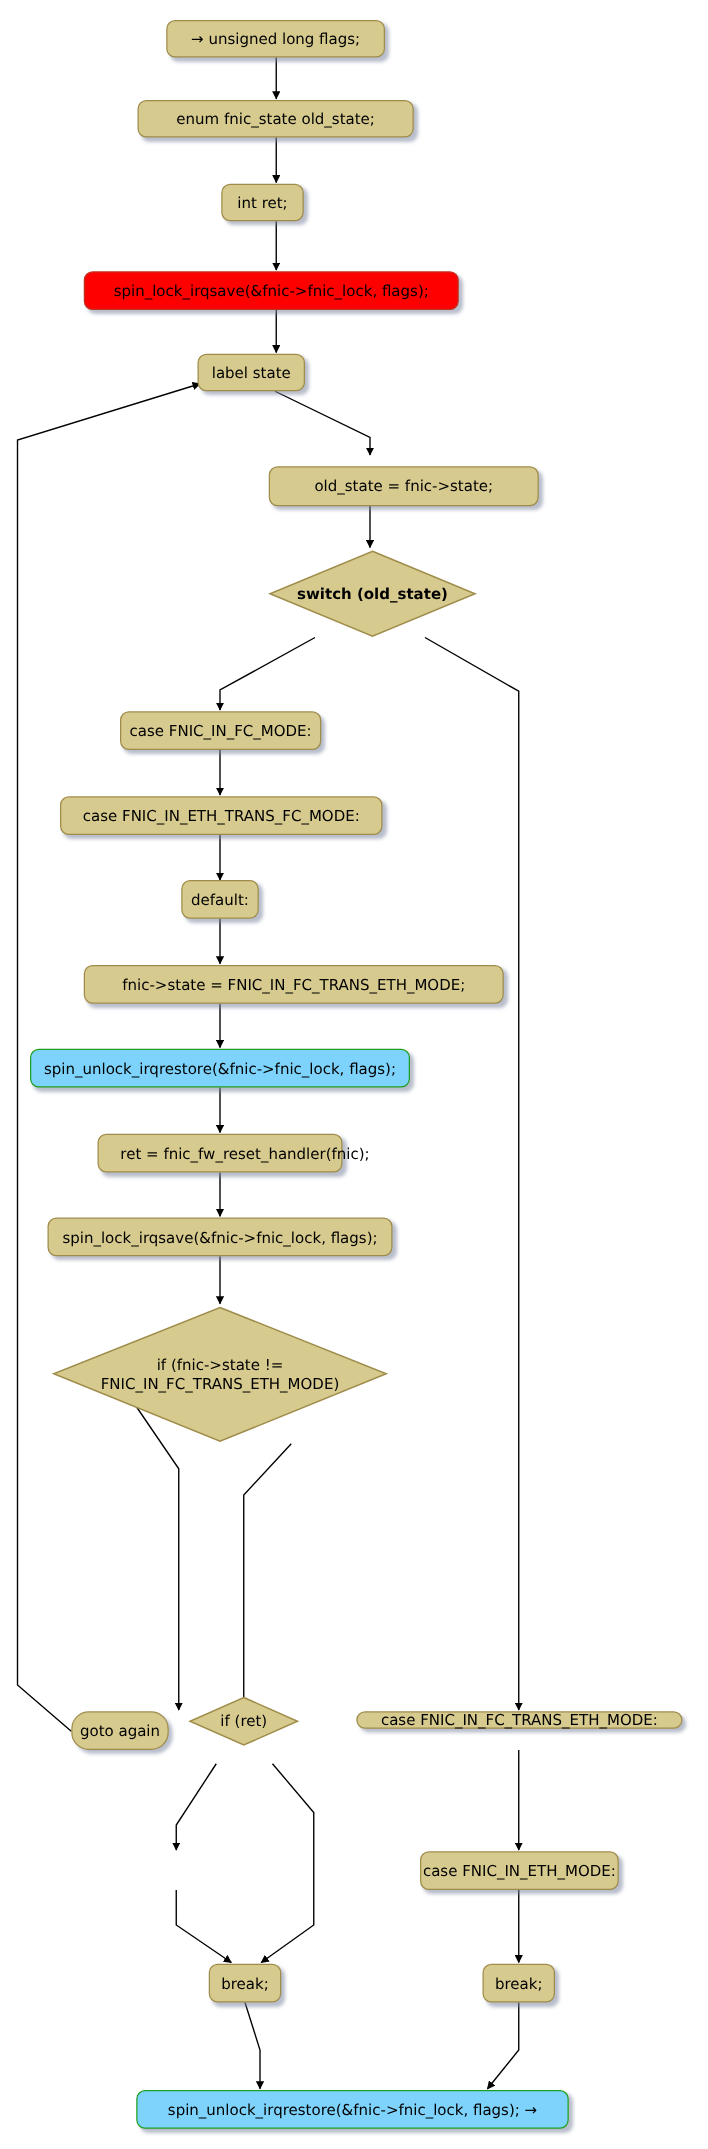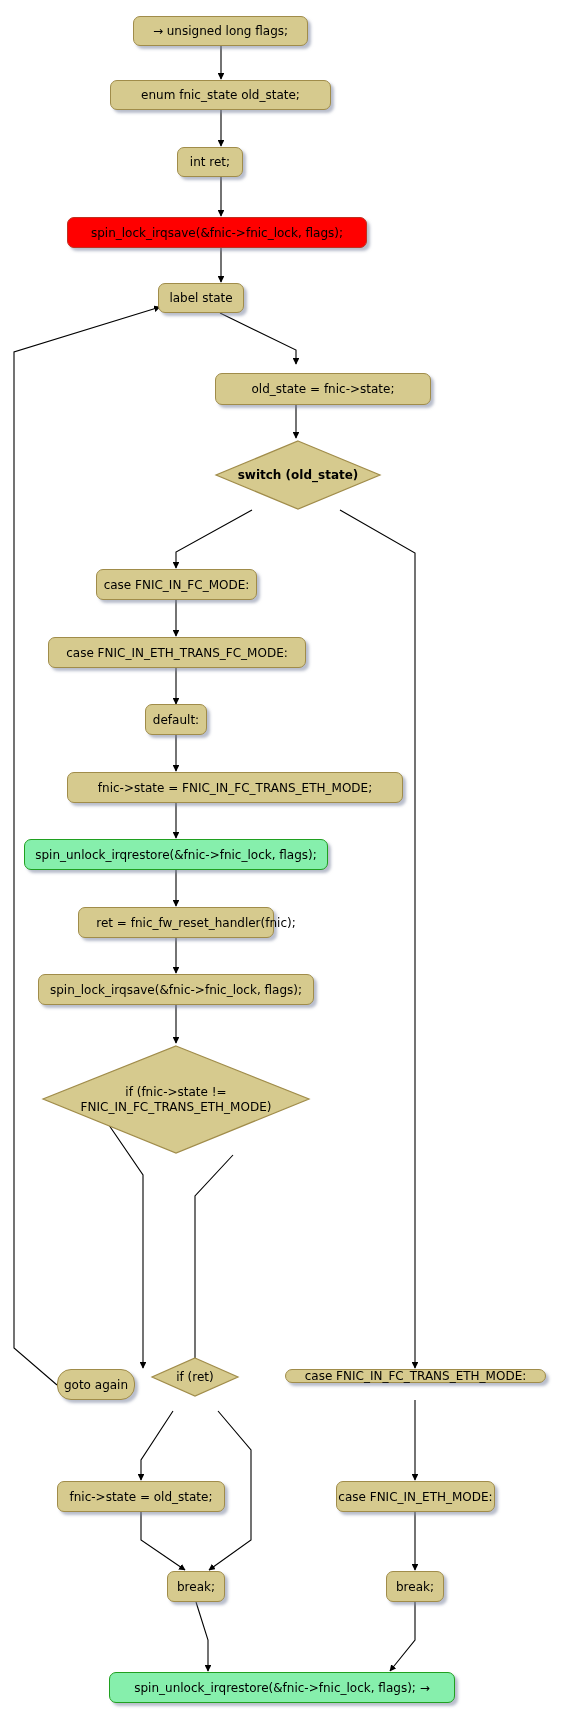--- a/index.html
+++ b/index.html
@@ -41,21 +41,21 @@
     border: 1px solid #A08C4A;
     border-radius: 7px;
     background: #D6CA8E;
     box-shadow: 3px 3px 3px rgba(125,135,160,0.55);
   }
   .node.rect.red {
     background: #FF0000;
     border: 1px solid #C03020;
   }
   .node.rect.green {
-    background: #86efac;
+    background: #7dd3fc;
     border: 1px solid #20A020;
   }
   .node.diamond {
     background: transparent;
     border: none;
     box-shadow: none;
   }
   .diamond-shape {
     position: absolute;
     left: 0;
@@ -211,23 +211,20 @@
     <svg class="diamond-shape" viewBox="0 0 90 42" preserveAspectRatio="none">
       <polygon points="45,2 88,21 45,40 2,21" fill="#D6CA8E" stroke="#A08C4A" stroke-width="1.2"></polygon>
     </svg>
     <span class="diamond-label">if (ret)</span>
   </div>
 
   <div class="node rect" style="left:285px; top:1369px; width:261px; height:14px;">
     <span>case FNIC_IN_FC_TRANS_ETH_MODE:</span>
   </div>
 
-  <div class="node rect" style="left:57px; top:1481px; width:168px; height:31px;">
-    <span>fnic-&gt;state = old_state;</span>
-  </div>
 
   <div class="node rect" style="left:336px; top:1481px; width:159px; height:31px;">
     <span>case FNIC_IN_ETH_MODE:</span>
   </div>
 
   <div class="node rect" style="left:167px; top:1571px; width:58px; height:31px;">
     <span>break;</span>
   </div>
 
   <div class="node rect" style="left:386px; top:1571px; width:58px; height:31px;">

